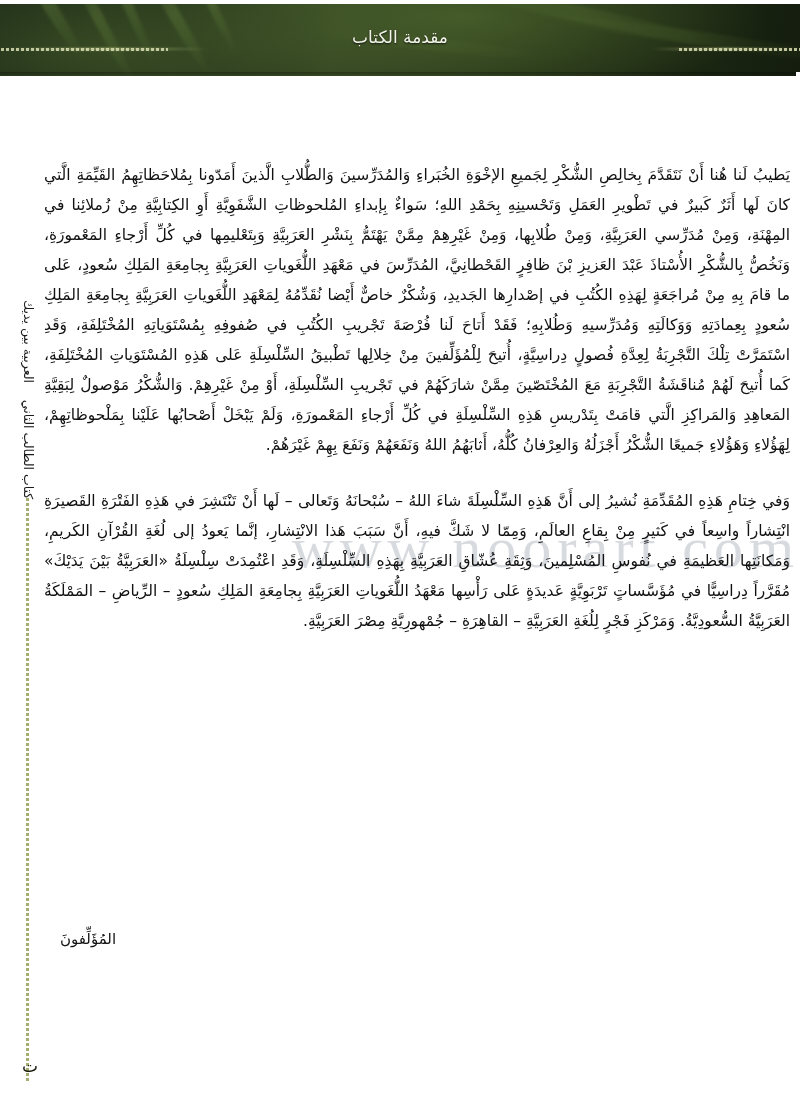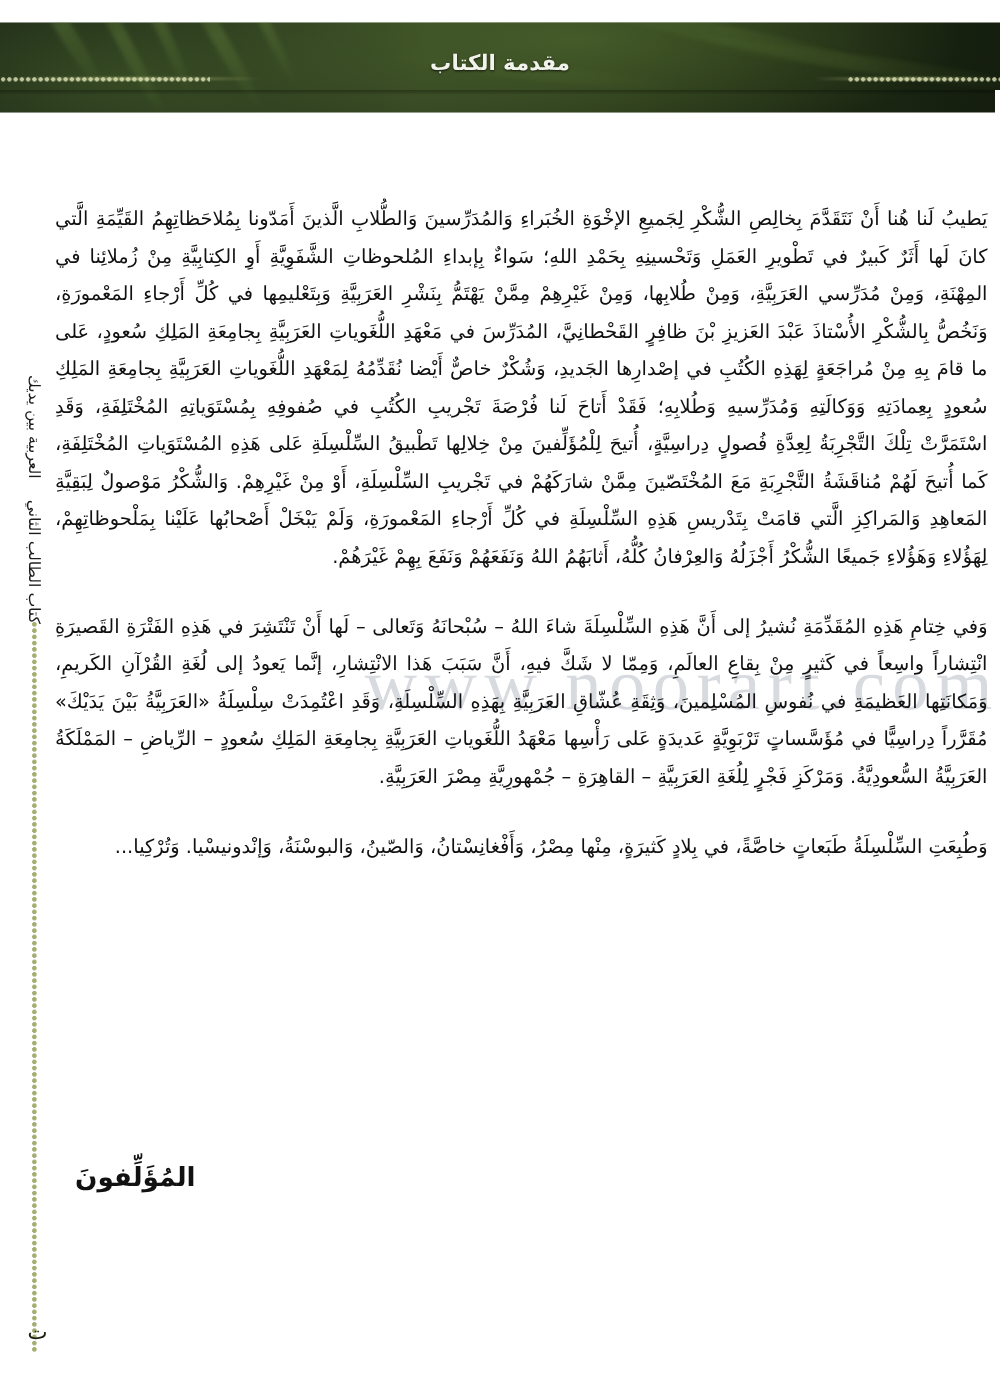--- a/index.html
+++ b/index.html
@@ -14,30 +14,29 @@
     width: 800px;
     height: 1104px;
     background: #ffffff;
     overflow: hidden;
     font-family: "DejaVu Sans", "Liberation Sans", sans-serif;
   }
 
   
   #header-band {
     position: absolute;
-    top: 18px;
+    top: 4px;
     left: 0;
     width: 800px;
     height: 72px;
     background:
       radial-gradient(ellipse 420px 120px at 58% 18%, rgba(90,118,52,0.55) 0%, rgba(44,62,26,0.0) 72%),
       radial-gradient(ellipse 300px 90px at 12% 62%, rgba(74,100,44,0.40) 0%, rgba(30,44,18,0.0) 70%),
       linear-gradient(100deg, #22301a 0%, #2d3d1f 22%, #344522 42%, #263418 66%, #141d0e 100%);
     overflow: hidden;
-    font-weight: bold;
   }
 
   
   .leaf {
     position: absolute;
     background: linear-gradient(90deg, rgba(116,148,68,0.0), rgba(116,148,68,0.30), rgba(116,148,68,0.0));
     border-radius: 50%;
     filter: blur(1.5px);
   }
   .leaf.l1 { left: -10px;  top: -4px;  width: 120px; height: 13px; transform: rotate(58deg); }
@@ -182,23 +181,23 @@
   #content p:last-of-type { margin-bottom: 0; }
 
   .para-gap { margin-bottom: 26px !important; }
 
   #signature {
     position: absolute;
     top: 930px;
     right: auto;
     left: 60px;
     direction: rtl;
-    font-size: 21px;
+    font-size: 15px;
     color: #111111;
-    font-weight: bold;
+    font-weight: normal;
   }
 
   
   #right-clip {
     position: absolute;
     right: 0;
     top: 72px;
     width: 4px;
     height: 1032px;
     background: #ffffff;
@@ -234,19 +233,18 @@
     <div id="spine-bead"></div>
   </div>
 
   <div id="page-number">ت</div>
 
   <div id="watermark">www.noorart.com</div>
 
   <div id="content">
     <p class="para-gap">يَطيبُ لَنا هُنا أَنْ نَتَقَدَّمَ بِخالِصِ الشُّكْرِ لِجَميعِ الإخْوَةِ الخُبَراءِ وَالمُدَرِّسينَ وَالطُّلابِ الَّذينَ أَمَدّونا بِمُلاحَظاتِهِمُ القَيِّمَةِ الَّتي كانَ لَها أَثَرٌ كَبيرٌ في تَطْويرِ العَمَلِ وَتَحْسينِهِ بِحَمْدِ اللهِ؛ سَواءٌ بِإبداءِ المُلحوظاتِ الشَّفَوِيَّةِ أَوِ الكِتابِيَّةِ مِنْ زُملائِنا في المِهْنَةِ، وَمِنْ مُدَرِّسي العَرَبِيَّةِ، وَمِنْ طُلابِها، وَمِنْ غَيْرِهِمْ مِمَّنْ يَهْتَمُّ بِنَشْرِ العَرَبِيَّةِ وَبِتَعْليمِها في كُلِّ أَرْجاءِ المَعْمورَةِ، وَنَخُصُّ بِالشُّكْرِ الأُسْتاذَ عَبْدَ العَزيزِ بْنَ ظافِرٍ القَحْطانِيَّ، المُدَرِّسَ في مَعْهَدِ اللُّغَوياتِ العَرَبِيَّةِ بِجامِعَةِ المَلِكِ سُعودٍ، عَلى ما قامَ بِهِ مِنْ مُراجَعَةٍ لِهَذِهِ الكُتُبِ في إصْدارِها الجَديدِ، وَشُكْرٌ خاصٌّ أَيْضا نُقَدِّمُهُ لِمَعْهَدِ اللُّغَوياتِ العَرَبِيَّةِ بِجامِعَةِ المَلِكِ سُعودٍ بِعِمادَتِهِ وَوَكالَتِهِ وَمُدَرِّسيهِ وَطُلابِهِ؛ فَقَدْ أَتاحَ لَنا فُرْصَةَ تَجْريبِ الكُتُبِ في صُفوفِهِ بِمُسْتَوَياتِهِ المُخْتَلِفَةِ، وَقَدِ اسْتَمَرَّتْ تِلْكَ التَّجْرِبَةُ لِعِدَّةِ فُصولٍ دِراسِيَّةٍ، أُتيحَ لِلْمُؤَلِّفينَ مِنْ خِلالِها تَطْبيقُ السِّلْسِلَةِ عَلى هَذِهِ المُسْتَوَياتِ المُخْتَلِفَةِ، كَما أُتيحَ لَهُمْ مُناقَشَةُ التَّجْرِبَةِ مَعَ المُخْتَصّينَ مِمَّنْ شارَكَهُمْ في تَجْريبِ السِّلْسِلَةِ، أَوْ مِنْ غَيْرِهِمْ. وَالشُّكْرُ مَوْصولٌ لِبَقِيَّةِ المَعاهِدِ وَالمَراكِزِ الَّتي قامَتْ بِتَدْريسِ هَذِهِ السِّلْسِلَةِ في كُلِّ أَرْجاءِ المَعْمورَةِ، وَلَمْ يَبْخَلْ أَصْحابُها عَلَيْنا بِمَلْحوظاتِهِمْ، لِهَؤُلاءِ وَهَؤُلاءِ جَميعًا الشُّكْرُ أَجْزَلُهُ وَالعِرْفانُ كُلُّهُ، أَثابَهُمُ اللهُ وَنَفَعَهُمْ وَنَفَعَ بِهِمْ غَيْرَهُمْ.</p>
     <p class="para-gap">وَفي خِتامِ هَذِهِ المُقَدِّمَةِ نُشيرُ إلى أَنَّ هَذِهِ السِّلْسِلَةَ شاءَ اللهُ – سُبْحانَهُ وَتَعالى – لَها أَنْ تَنْتَشِرَ في هَذِهِ الفَتْرَةِ القَصيرَةِ انْتِشاراً واسِعاً في كَثيرٍ مِنْ بِقاعِ العالَمِ، وَمِمّا لا شَكَّ فيهِ، أَنَّ سَبَبَ هَذا الانْتِشارِ، إنَّما يَعودُ إلى لُغَةِ القُرْآنِ الكَريمِ، وَمَكانَتِها العَظيمَةِ في نُفوسِ المُسْلِمينَ، وَثِقَةِ عُشّاقِ العَرَبِيَّةِ بِهَذِهِ السِّلْسِلَةِ، وَقَدِ اعْتُمِدَتْ سِلْسِلَةُ «العَرَبِيَّةُ بَيْنَ يَدَيْكَ» مُقَرَّراً دِراسِيًّا في مُؤَسَّساتٍ تَرْبَوِيَّةٍ عَديدَةٍ عَلى رَأْسِها مَعْهَدُ اللُّغَوياتِ العَرَبِيَّةِ بِجامِعَةِ المَلِكِ سُعودٍ – الرِّياضِ – المَمْلَكَةُ العَرَبِيَّةُ السُّعودِيَّةُ. وَمَرْكَزِ فَجْرٍ لِلُغَةِ العَرَبِيَّةِ – القاهِرَةِ – جُمْهورِيَّةِ مِصْرَ العَرَبِيَّةِ.</p>
-    <p>وَطُبِعَتِ السِّلْسِلَةُ طَبَعاتٍ خاصَّةً، في بِلادٍ كَثيرَةٍ، مِنْها مِصْرُ، وَأَفْغانِسْتانُ، وَالصّينُ، وَالبوسْنَةُ، وَإنْدونيسْيا. وَتُرْكِيا...</p>
   </div>
 
   <div id="signature">المُؤَلِّفونَ</div>
 
   <div id="right-clip"></div>
 </div>
 
 </body></html>

